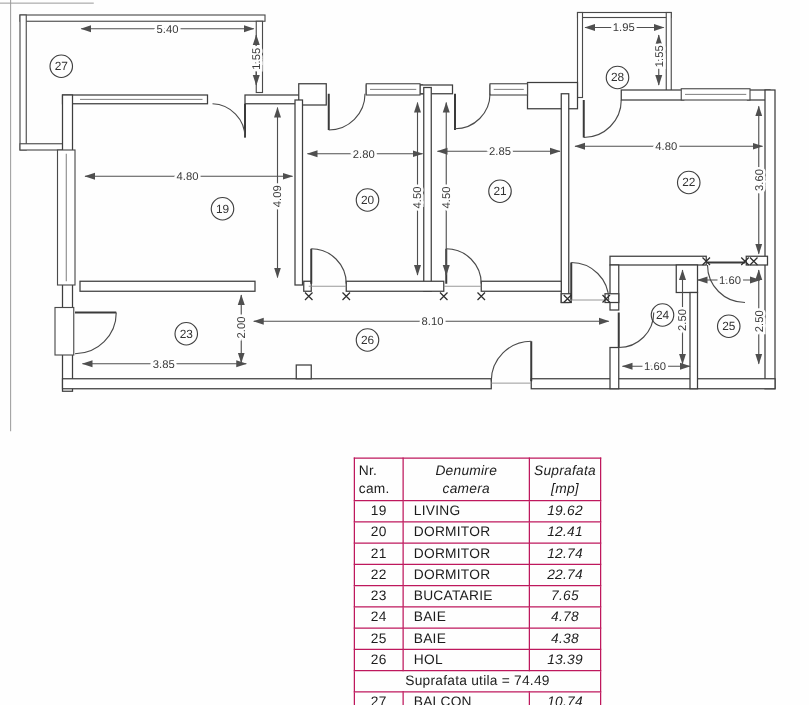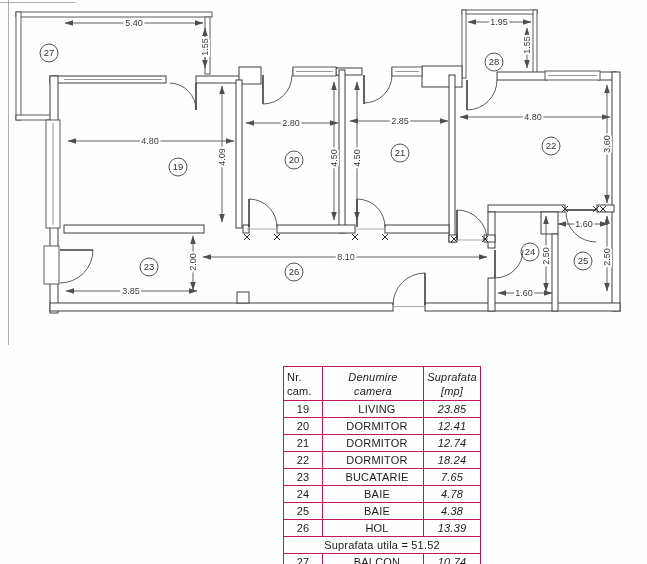--- a/index.html
+++ b/index.html
@@ -39,21 +39,21 @@
   table.area{
     border-collapse:collapse;table-layout:fixed;
     font-size:11px;color:#1c1c1c;letter-spacing:0.2px;
   }
   table.area td,table.area th{
     border:1px solid #be185d;padding:0 0;height:16px;
     font-weight:normal;white-space:nowrap;overflow:hidden;
   }
   table.area th{height:33px;vertical-align:middle;line-height:14px;}
   .c-nr{width:35px;text-align:center;}
-  .c-name{width:92px;text-align:center;padding-left:8px !important;}
+  .c-name{width:92px;text-align:left;padding-left:8px !important;}
   .c-area{width:56px;text-align:center;font-style:italic;}
   th.c-nr{text-align:left;padding-left:3px !important;}
   .sumrow td{text-align:center;}
 </style>
 </head>
 <body>
 
 <svg id="plan-svg" width="647" height="360" viewBox="0 0 647 360">
   <defs>
     <marker id="ah" markerWidth="9" markerHeight="8" refX="8" refY="4" orient="auto-start-reverse" markerUnits="userSpaceOnUse">
@@ -299,36 +299,36 @@
             <div>camera</div>
           </th>
       <th class="c-area">
             <div>Suprafata</div>
             <div>[mp]</div>
           </th>
     </tr>
     <tr>
       <td class="c-nr">19</td>
       <td class="c-name">LIVING</td>
-      <td class="c-area">23.85</td>
+      <td class="c-area">19.62</td>
     </tr>
     <tr>
       <td class="c-nr">20</td>
       <td class="c-name">DORMITOR</td>
       <td class="c-area">12.41</td>
     </tr>
     <tr>
       <td class="c-nr">21</td>
       <td class="c-name">DORMITOR</td>
       <td class="c-area">12.74</td>
     </tr>
     <tr>
       <td class="c-nr">22</td>
       <td class="c-name">DORMITOR</td>
-      <td class="c-area">18.24</td>
+      <td class="c-area">22.74</td>
     </tr>
     <tr>
       <td class="c-nr">23</td>
       <td class="c-name">BUCATARIE</td>
       <td class="c-area">7.65</td>
     </tr>
     <tr>
       <td class="c-nr">24</td>
       <td class="c-name">BAIE</td>
       <td class="c-area">4.78</td>
@@ -337,21 +337,21 @@
       <td class="c-nr">25</td>
       <td class="c-name">BAIE</td>
       <td class="c-area">4.38</td>
     </tr>
     <tr>
       <td class="c-nr">26</td>
       <td class="c-name">HOL</td>
       <td class="c-area">13.39</td>
     </tr>
     <tr class="sumrow">
-      <td colspan="3">Suprafata utila = 51.52</td>
+      <td colspan="3">Suprafata utila = 74.49</td>
     </tr>
     <tr>
       <td class="c-nr">27</td>
       <td class="c-name">BALCON</td>
       <td class="c-area">10.74</td>
     </tr>
   </tbody>
     </table>
 </div>
 

